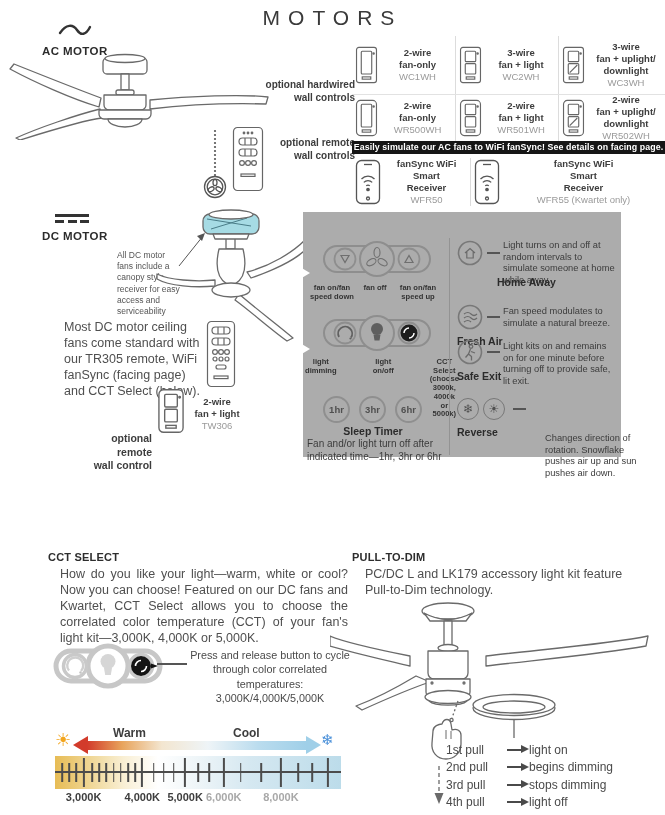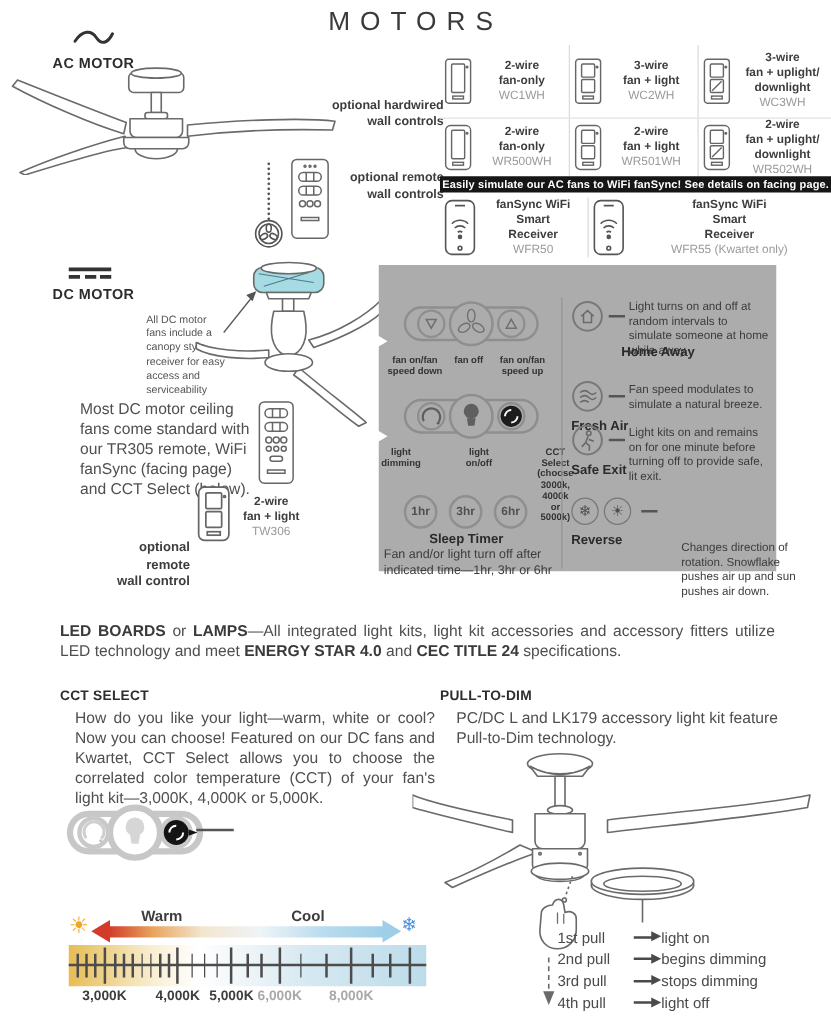--- a/index.html
+++ b/index.html
@@ -495,21 +495,20 @@
       <span class="ficon" style="left:26px;">
         <span class="circle-glyph">☀</span>
       </span>
       <span class="fdash" style="left:56px;top:10px;"></span>
       <span class="ftext" style="left:88px;top:0;width:92px;margin-top:35px;">Changes direction of rotation. Snowflake pushes air up and sun pushes air down.</span>
       <span class="flabel" style="left:0;top:28px;">Reverse</span>
     </div>
   </div>
 
 
-  <p class="abs body-text intro" style="left:48px;top:498px;width:572px;margin:0;text-align:justify;"><b>LED BOARDS</b><span> or </span><b>LAMPS</b><span>—All integrated light kits, light kit accessories and accessory fitters utilize LED technology and meet </span><b>ENERGY STAR 4.0</b><span> and </span><b>CEC TITLE 24</b><span> specifications.</span></p>
 
   <div class="heading-sm" style="left:48px;top:551px;">CCT SELECT</div>
   <div class="abs body-text" style="left:60px;top:567px;width:288px;text-align:justify;">How do you like your light—warm, white or cool? Now you can choose! Featured on our DC fans and Kwartet, CCT Select allows you to choose the correlated color temperature (CCT) of your fan's light kit—3,000K, 4,000K or 5,000K.</div>
 
   <div class="abs" style="left:52px;top:638px;">
     <svg width="112" height="56" viewBox="0 0 112 56">
       <rect x="4" y="13" width="104" height="30" rx="15" fill="#fff" stroke="#c7c7c7" stroke-width="5"></rect>
       <circle cx="56" cy="28" r="20" fill="#fff" stroke="#c7c7c7" stroke-width="5"></circle>
       <circle cx="23" cy="28" r="11.5" fill="#fff" stroke="#c9c9c9" stroke-width="3.5"></circle>
       <circle cx="89" cy="28" r="11.5" fill="#fff" stroke="#c9c9c9" stroke-width="3.5"></circle>
@@ -517,20 +516,21 @@
       <circle cx="28.5" cy="34.5" r="1.2" fill="#c2c2c2"></circle>
       <circle cx="56" cy="23.5" r="7.5" fill="#d6d6d6"></circle>
       <path d="M52,30 h8 l-1.2,7 h-5.6 z" fill="#d6d6d6"></path>
       <circle cx="89" cy="28" r="10" fill="#141414"></circle>
       <path d="M83.5,28 a5.5,5.5 0 0 1 5.5,-5.5" stroke="#fff" stroke-width="1.6" fill="none"></path>
       <path d="M94.5,28 a5.5,5.5 0 0 1 -5.5,5.5" stroke="#fff" stroke-width="1.6" fill="none"></path>
       <polygon points="99,25.5 106,28 99,30.5" fill="#141414"></polygon>
     </svg>
   </div>
   <div class="connector"></div>
+  <div class="press-note">Press and release button to cycle through color correlated temperatures: 3,000K/4,000K/5,000K</div>
 
   <div class="scale">
     <span class="sun">☀</span>
     <span class="warmcool" style="left:58px;">Warm</span>
     <span class="warmcool" style="left:178px;">Cool</span>
     <span class="head-l"></span>
     <span class="shaft"></span>
     <span class="head-r"></span>
     <span class="snow">❄</span>
     <div class="band">

